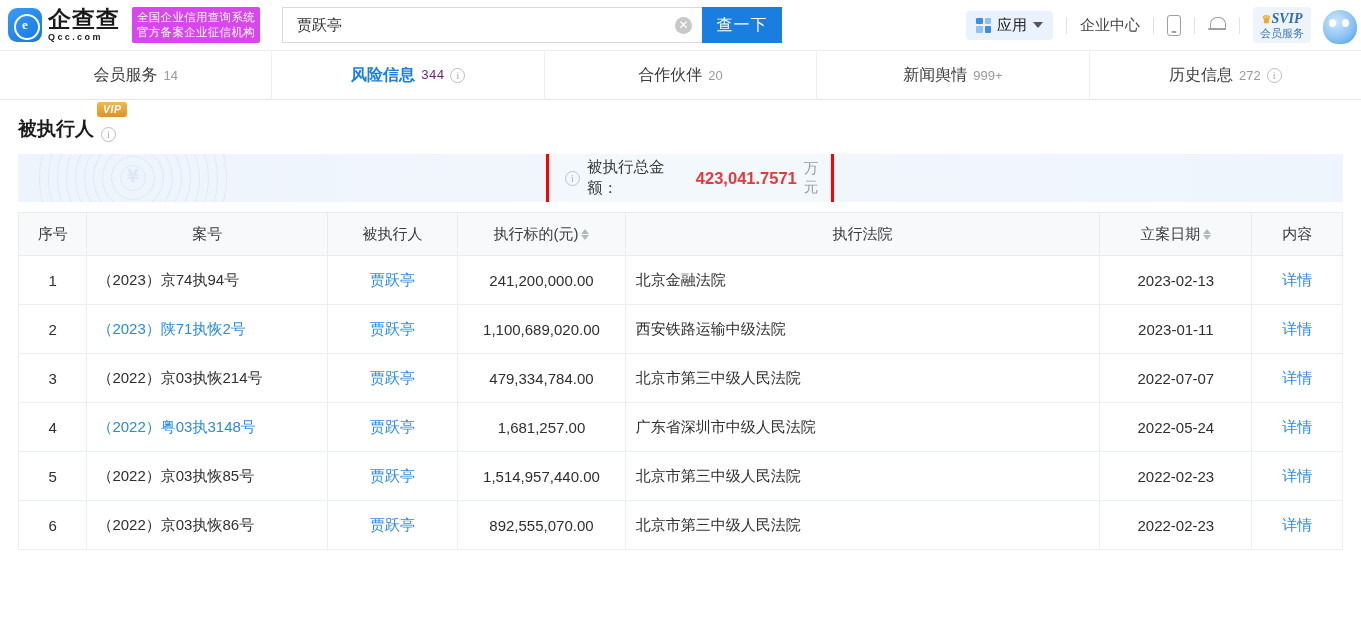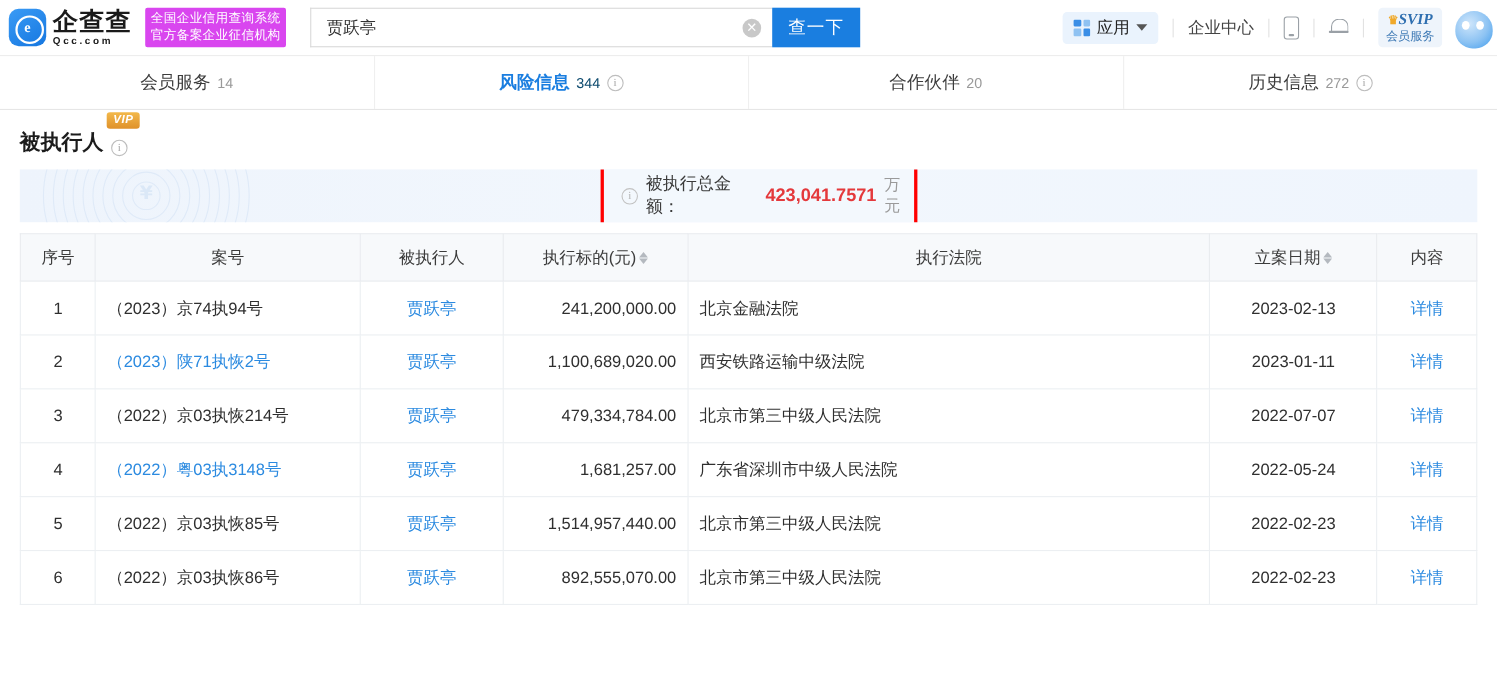--- a/index.html
+++ b/index.html
@@ -173,21 +173,21 @@
     flex: 1;
     display: flex; align-items: center; justify-content: center;
     gap: 6px;
     border-right: 1px solid #efefef;
     cursor: pointer; position: relative;
     font-size: 16px; color: #3c3c3c;
   }
   .nav-tab:last-child { border-right: none; }
   .nav-tab .cnt { font-size: 13px; color: #9a9a9a; }
   .nav-tab.active { color: #1a7ee0; font-weight: bold; }
-  .nav-tab.active .cnt { color: #0c4a6e; font-weight: normal; }
+  .nav-tab.active .cnt { color: #701a75; font-weight: normal; font-family: Liberation Mono, monospace; }
   .info-circ {
     width: 15px; height: 15px; border-radius: 50%;
     border: 1px solid #bdbdbd; color: #a5a5a5;
     font-size: 10px; line-height: 13px; text-align: center;
     font-family: "Liberation Serif", serif; font-weight: normal;
     flex: 0 0 auto;
   }
 
   
   .section {
@@ -306,21 +306,21 @@
     height: 43px; text-align: center;
     white-space: nowrap;
   }
   tbody td {
     border: 1px solid #eceff2;
     height: 49px; font-size: 15px; color: #2f2f2f;
     text-align: center; padding: 0 10px;
     overflow: hidden; white-space: nowrap; text-overflow: ellipsis;
   }
   td.left { text-align: left; }
-  td.right { text-align: right; }
+  td.right { }
   .lnk { color: #2b8ae0; cursor: pointer; }
   .sort-ar {
     display: inline-block; margin-left: 3px; position: relative;
     width: 8px; height: 13px; vertical-align: -2px;
   }
   .sort-ar::before, .sort-ar::after {
     content: ""; position: absolute; left: 0;
     border-left: 4px solid transparent; border-right: 4px solid transparent;
   }
   .sort-ar::before { top: 1px; border-bottom: 5px solid #b4b9bf; }
@@ -387,20 +387,24 @@
     <span class="cnt">14</span>
   </div>
   <div class="nav-tab active">
     <span>风险信息</span>
     <span class="cnt">344</span>
     <span class="info-circ">i</span>
   </div>
   <div class="nav-tab">
     <span>合作伙伴</span>
     <span class="cnt">20</span>
+  </div>
+  <div class="nav-tab">
+    <span>新闻舆情</span>
+    <span class="cnt">999+</span>
   </div>
   <div class="nav-tab">
     <span>历史信息</span>
     <span class="cnt">272</span>
     <span class="info-circ">i</span>
   </div>
 </div>
 
 <div class="section">
   <div class="sec-title-row">

